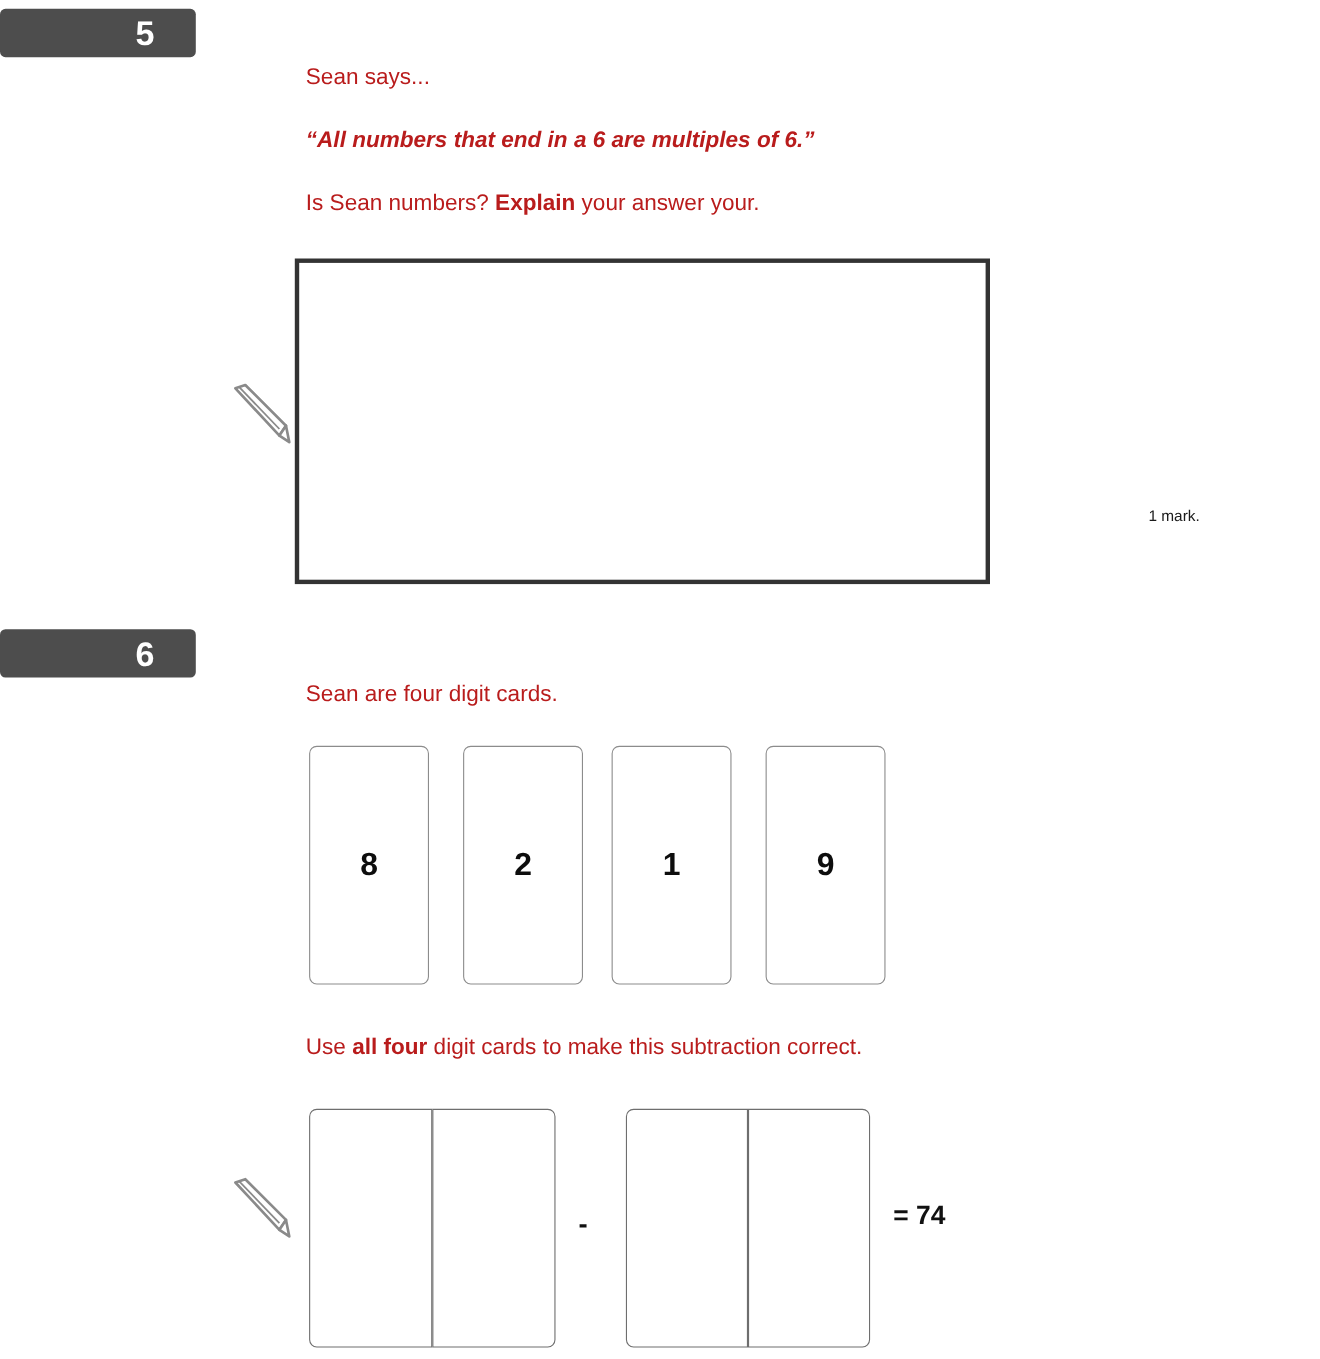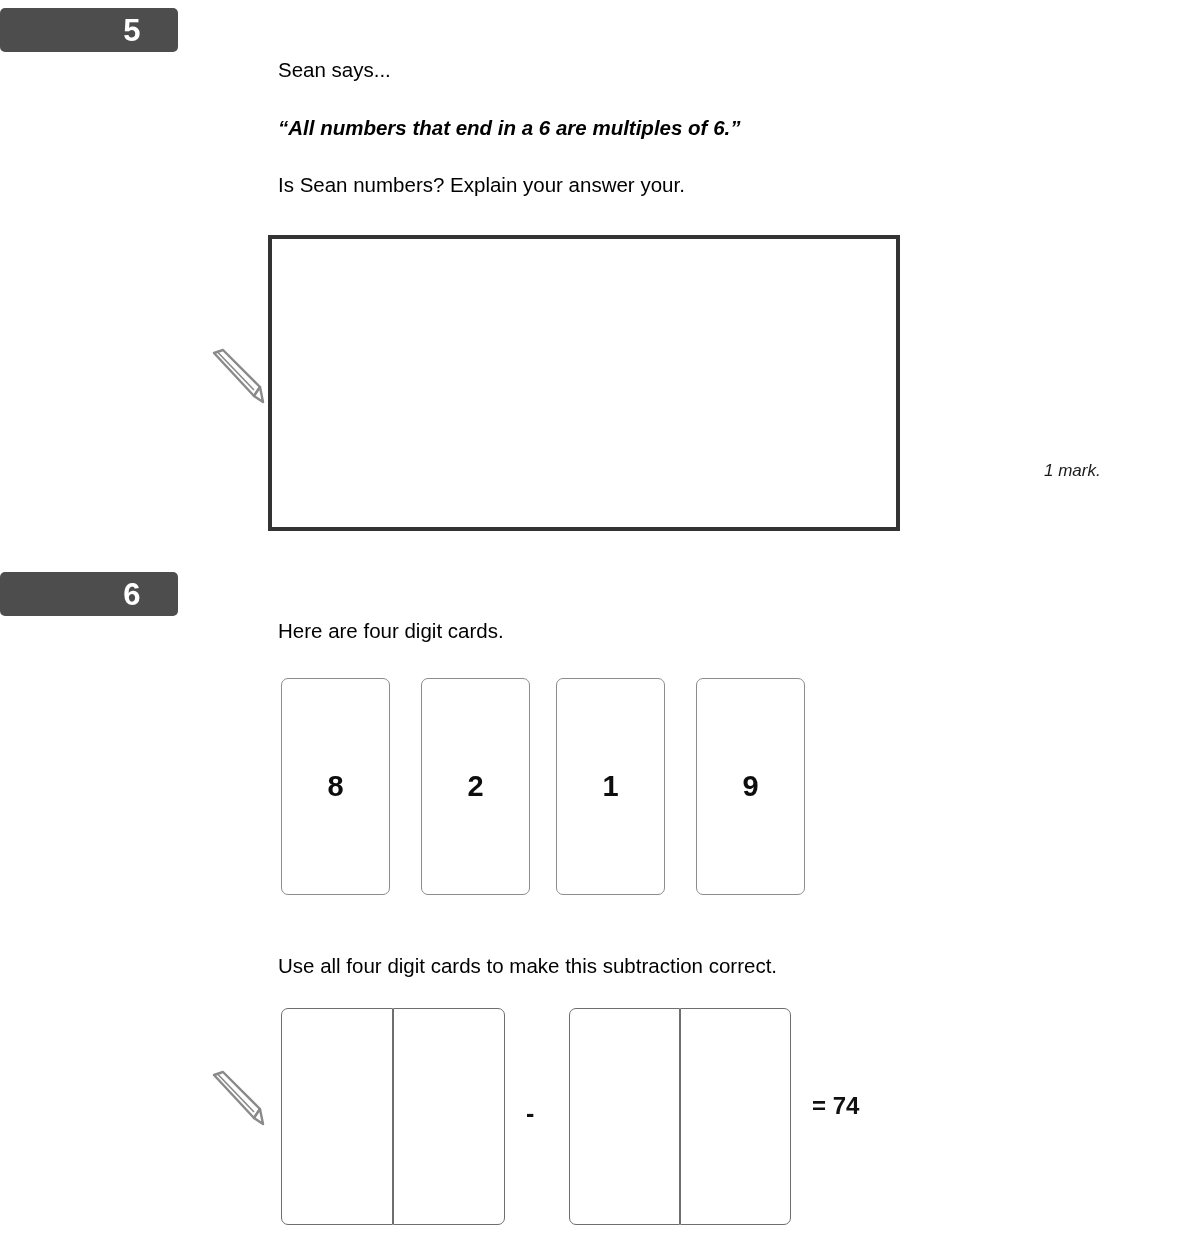--- a/index.html
+++ b/index.html
@@ -44,34 +44,33 @@
     font-weight: bold;
     line-height: 1;
     letter-spacing: 0.5px;
   }
 
   
   .qtext {
     position: absolute;
     font-size: 20.5px;
     line-height: 1.25;
-    color: #000000;
-    white-space: nowrap;
-  }
-  .qtext b { font-weight: normal; }
+    color: #b91c1c;
+    white-space: nowrap;
+  }
+  .qtext b { font-weight: bold; }
   .quote {
     font-weight: bold;
     font-style: italic;
   }
   .mark-text {
     position: absolute;
-    font-size: 17px;
+    font-size: 14px;
     color: #1a1a1a;
     white-space: nowrap;
-    font-style: italic;
   }
 
   
   .answer-box {
     position: absolute;
     box-sizing: border-box;
     background: #ffffff;
     border: 4px solid #333333;
   }
 
@@ -164,36 +163,36 @@
   </svg>
 
   <div class="answer-box" style="left:268px; top:235px; width:632px; height:296px;"></div>
 
   <div class="mark-text" style="left:1044px; top:461px;">1 mark.</div>
 
   <div class="qbadge" style="top:572px;">
     <span>6</span>
   </div>
 
-  <div class="qtext" style="left:278px; top:618px;">Here are four digit cards.</div>
+  <div class="qtext" style="left:278px; top:618px;">Sean are four digit cards.</div>
 
   <div class="digit-card" style="left:281px; top:678px; width:109px; height:217px;">
     <span>8</span>
   </div>
   <div class="digit-card" style="left:421px; top:678px; width:109px; height:217px;">
     <span>2</span>
   </div>
   <div class="digit-card" style="left:556px; top:678px; width:109px; height:217px;">
     <span>1</span>
   </div>
   <div class="digit-card" style="left:696px; top:678px; width:109px; height:217px;">
     <span>9</span>
   </div>
 
-  <div class="qtext" style="left:278px; top:939px;margin-top:14px;">
+  <div class="qtext" style="left:278px; top:939px;">
     <span>Use </span><b>all four</b><span> digit cards to make this subtraction correct.</span>
   </div>
 
   <svg class="pencil" style="left:206px; top:1068px;" viewBox="0 0 62 62">
     <g stroke="#8a8a8a" stroke-width="2.4" fill="#ffffff" stroke-linejoin="round">
       <path d="M8 7 L17 4 L54 41 L48 50 Z"></path>
       <line x1="11.5" y1="6" x2="48" y2="44" stroke-width="1.6"></line>
       <path d="M48 50 L54 41 L57 56 Z" fill="#ffffff"></path>
     </g>
   </svg>

